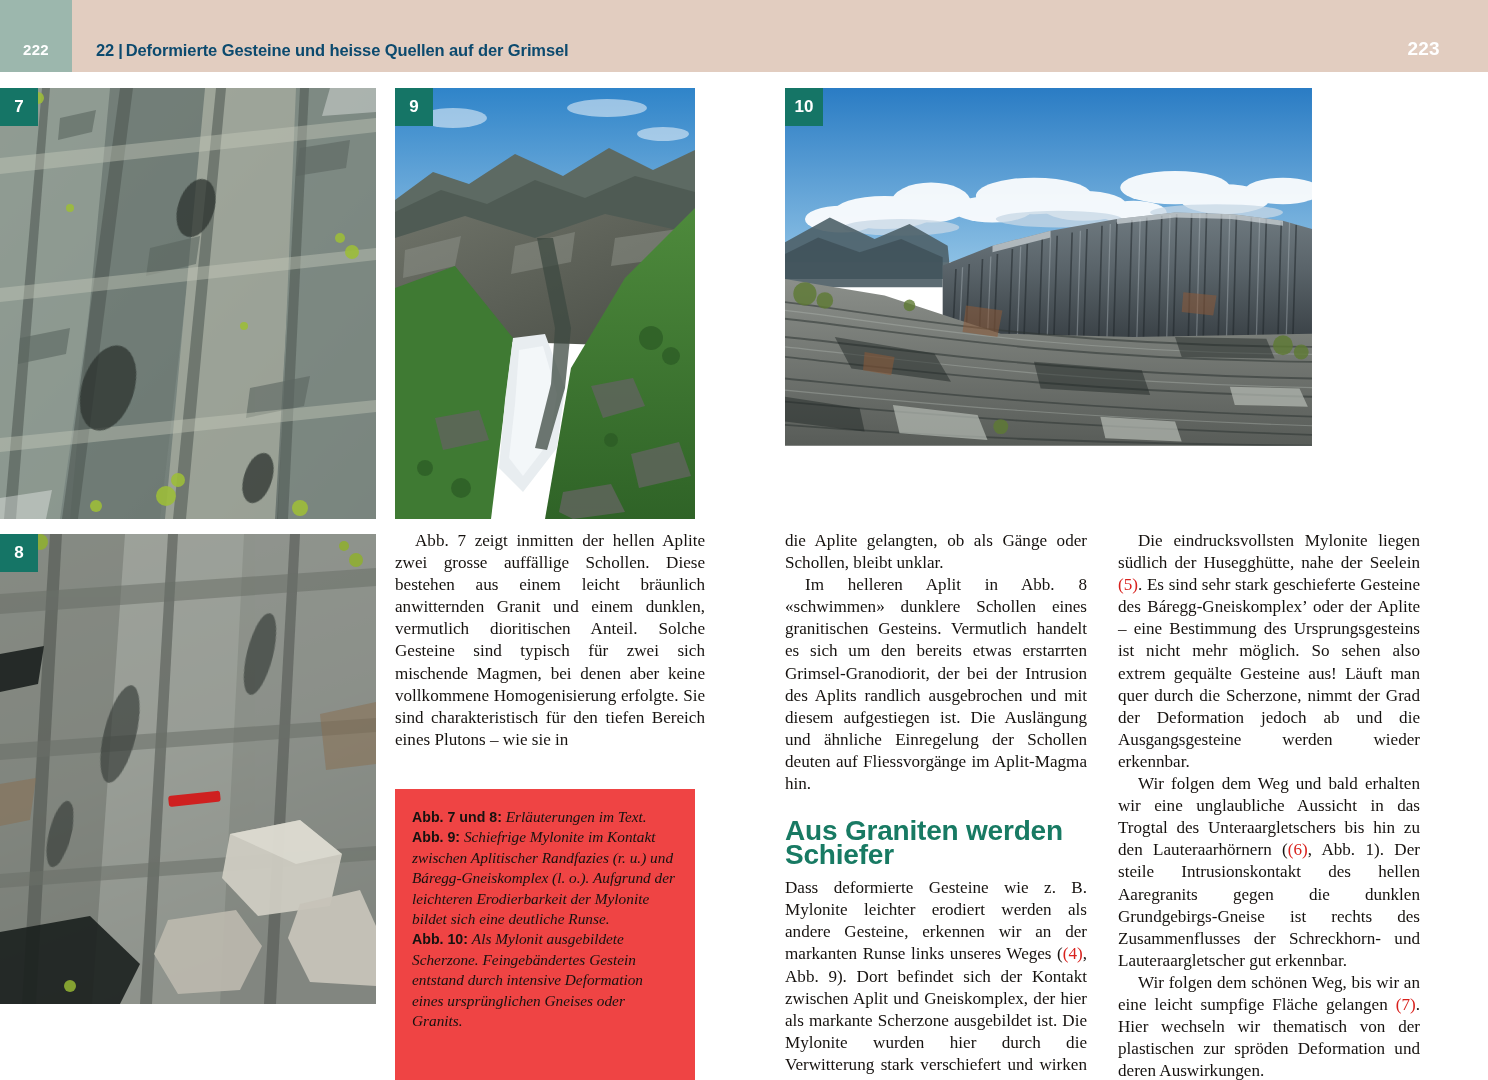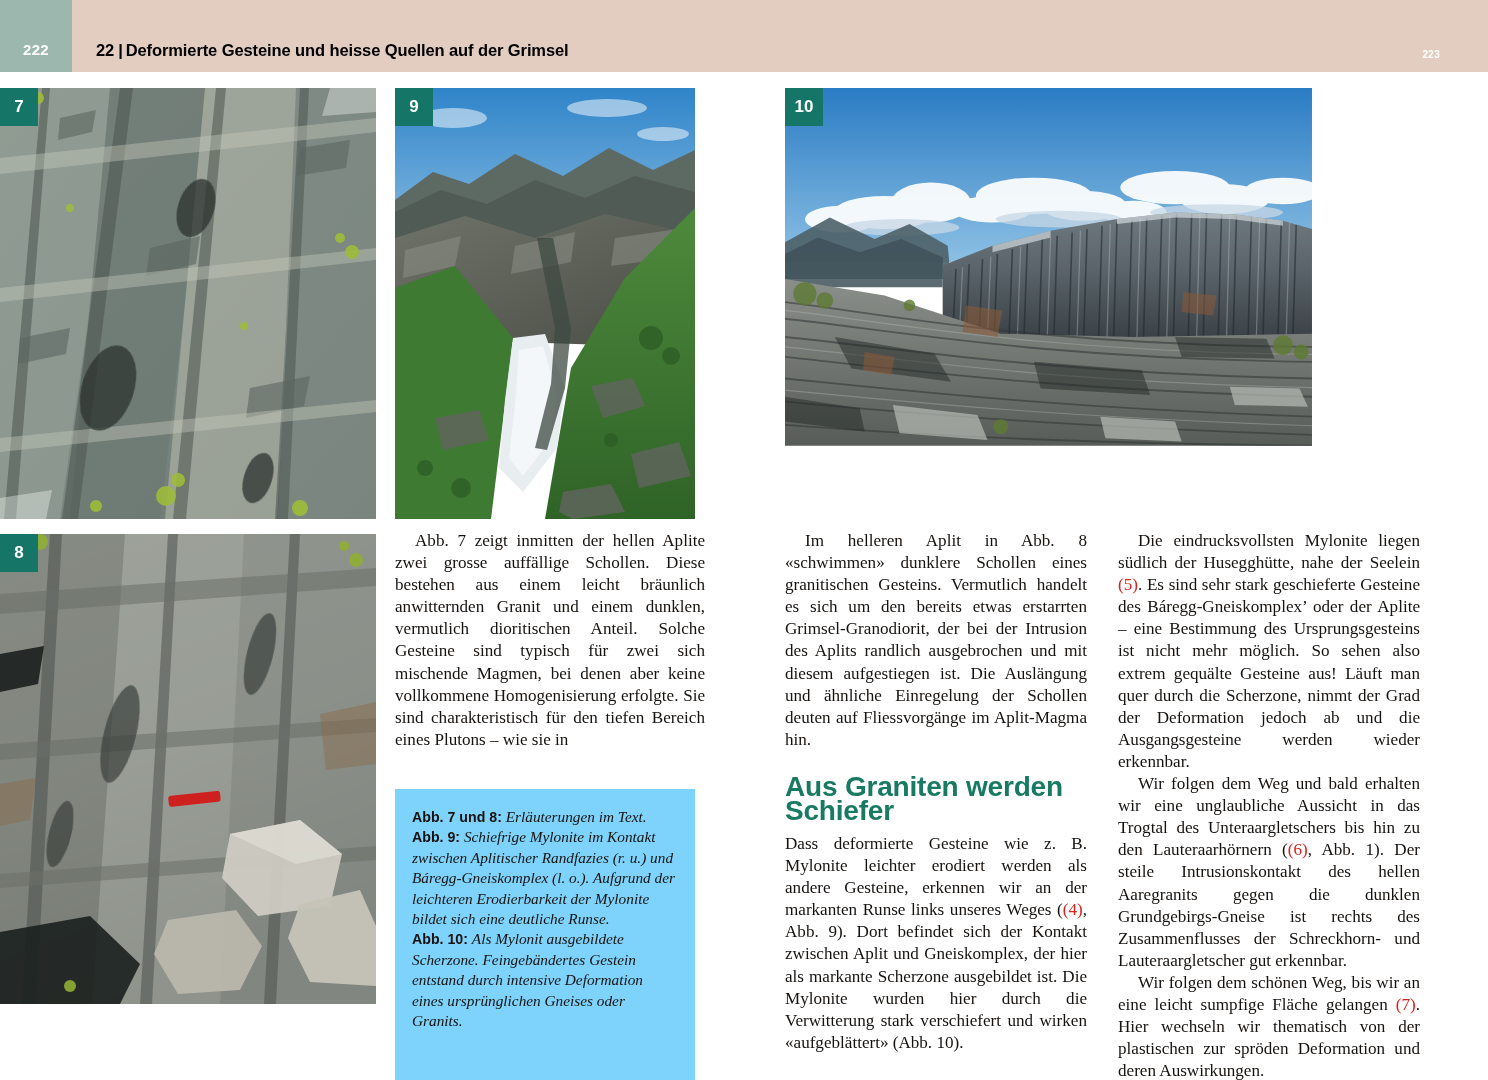--- a/index.html
+++ b/index.html
@@ -43,37 +43,37 @@
     color: #ffffff;
     font-family: "Liberation Sans", sans-serif;
     font-size: 15px;
     font-weight: bold;
     letter-spacing: 0.3px;
   }
   .running-head {
     position: absolute;
     left: 96px;
     bottom: 12px;
-    color: #000000;
+    color: #0c4a6e;
     font-family: "Liberation Sans", sans-serif;
     font-size: 16.5px;
     font-weight: bold;
     letter-spacing: -0.1px;
     white-space: nowrap;
     margin-top: 8px;
   }
   .running-head .chapnum { margin-right: 1px; }
   .running-head .sep { margin: 0 3px; }
   .folio-right {
     position: absolute;
     right: 48px;
     bottom: 12px;
     color: #ffffff;
     font-family: "Liberation Sans", sans-serif;
-    font-size: 10px;
+    font-size: 19px;
     font-weight: bold;
     letter-spacing: 0.3px;
   }
 
   
   .figure {
     position: absolute;
     overflow: hidden;
   }
   .fig-badge {
@@ -134,21 +134,21 @@
 
   .ref { color: #d8211d; }
 
   
   #caption-box {
     position: absolute;
     left: 395px;
     top: 789px;
     width: 300px;
     height: 291px;
-    background: #7dd3fc;
+    background: #ef4444;
     box-sizing: border-box;
     padding: 18px 17px 0 17px;
     font-family: "Liberation Serif", serif;
     font-size: 15.3px;
     line-height: 20.4px;
     color: #16120f;
   }
   #caption-box p { margin: 0; }
   #caption-box .cap-label {
     font-family: "Liberation Sans", sans-serif;
@@ -504,20 +504,21 @@
     <span class="cap-label">Abb. 9:</span>
     <span class="cap-text">Schiefrige Mylonite im Kontakt zwischen Aplitischer Randfazies (r. u.) und Báregg-Gneiskomplex (l. o.). Aufgrund der leichteren Erodierbarkeit der Mylonite bildet sich eine deutliche Runse.</span>
   </p>
   <p>
     <span class="cap-label">Abb. 10:</span>
     <span class="cap-text">Als Mylonit ausgebildete Scherzone. Feingebändertes Gestein entstand durch intensive Deformation eines ursprünglichen Gneises oder Granits.</span>
   </p>
 </div>
 
 <div class="col" id="col-2">
+  <p>die Aplite gelangten, ob als Gänge oder Schollen, bleibt unklar.</p>
   <p class="indent">Im helleren Aplit in Abb. 8 «schwimmen» dunklere Schollen eines granitischen Gesteins. Vermutlich handelt es sich um den bereits etwas erstarrten Grimsel-Granodiorit, der bei der Intrusion des Aplits randlich ausgebrochen und mit diesem aufgestiegen ist. Die Auslängung und ähnliche Einregelung der Schollen deuten auf Fliessvorgänge im Aplit-Magma hin.</p>
   <h2 class="section-head">Aus Graniten werden Schiefer</h2>
   <p><span>Dass deformierte Gesteine wie z. B. Mylonite leichter erodiert werden als andere Gesteine, erkennen wir an der markanten Runse links unseres Weges (</span><span class="ref">(4)</span><span>, Abb. 9). Dort befindet sich der Kontakt zwischen Aplit und Gneiskomplex, der hier als markante Scherzone ausgebildet ist. Die Mylonite wurden hier durch die Verwitterung stark verschiefert und wirken «aufgeblättert» (Abb. 10).</span></p>
 </div>
 
 <div class="col" id="col-3">
   <p class="indent"><span>Die eindrucksvollsten Mylonite liegen südlich der Husegghütte, nahe der Seelein </span><span class="ref">(5)</span><span>. Es sind sehr stark geschieferte Gesteine des Báregg-Gneiskomplex’ oder der Aplite – eine Bestimmung des Ursprungsgesteins ist nicht mehr möglich. So sehen also extrem gequälte Gesteine aus! Läuft man quer durch die Scherzone, nimmt der Grad der Deformation jedoch ab und die Ausgangsgesteine werden wieder erkennbar.</span></p>
   <p class="indent"><span>Wir folgen dem Weg und bald erhalten wir eine unglaubliche Aussicht in das Trogtal des Unteraargletschers bis hin zu den Lauteraarhörnern (</span><span class="ref">(6)</span><span>, Abb. 1). Der steile Intrusionskontakt des hellen Aaregranits gegen die dunklen Grundgebirgs-Gneise ist rechts des Zusammenflusses der Schreckhorn- und Lauteraargletscher gut erkennbar.</span></p>
   <p class="indent"><span>Wir folgen dem schönen Weg, bis wir an eine leicht sumpfige Fläche gelangen </span><span class="ref">(7)</span><span>. Hier wechseln wir thematisch von der plastischen zur spröden Deformation und deren Auswirkungen.</span></p>
 </div>

